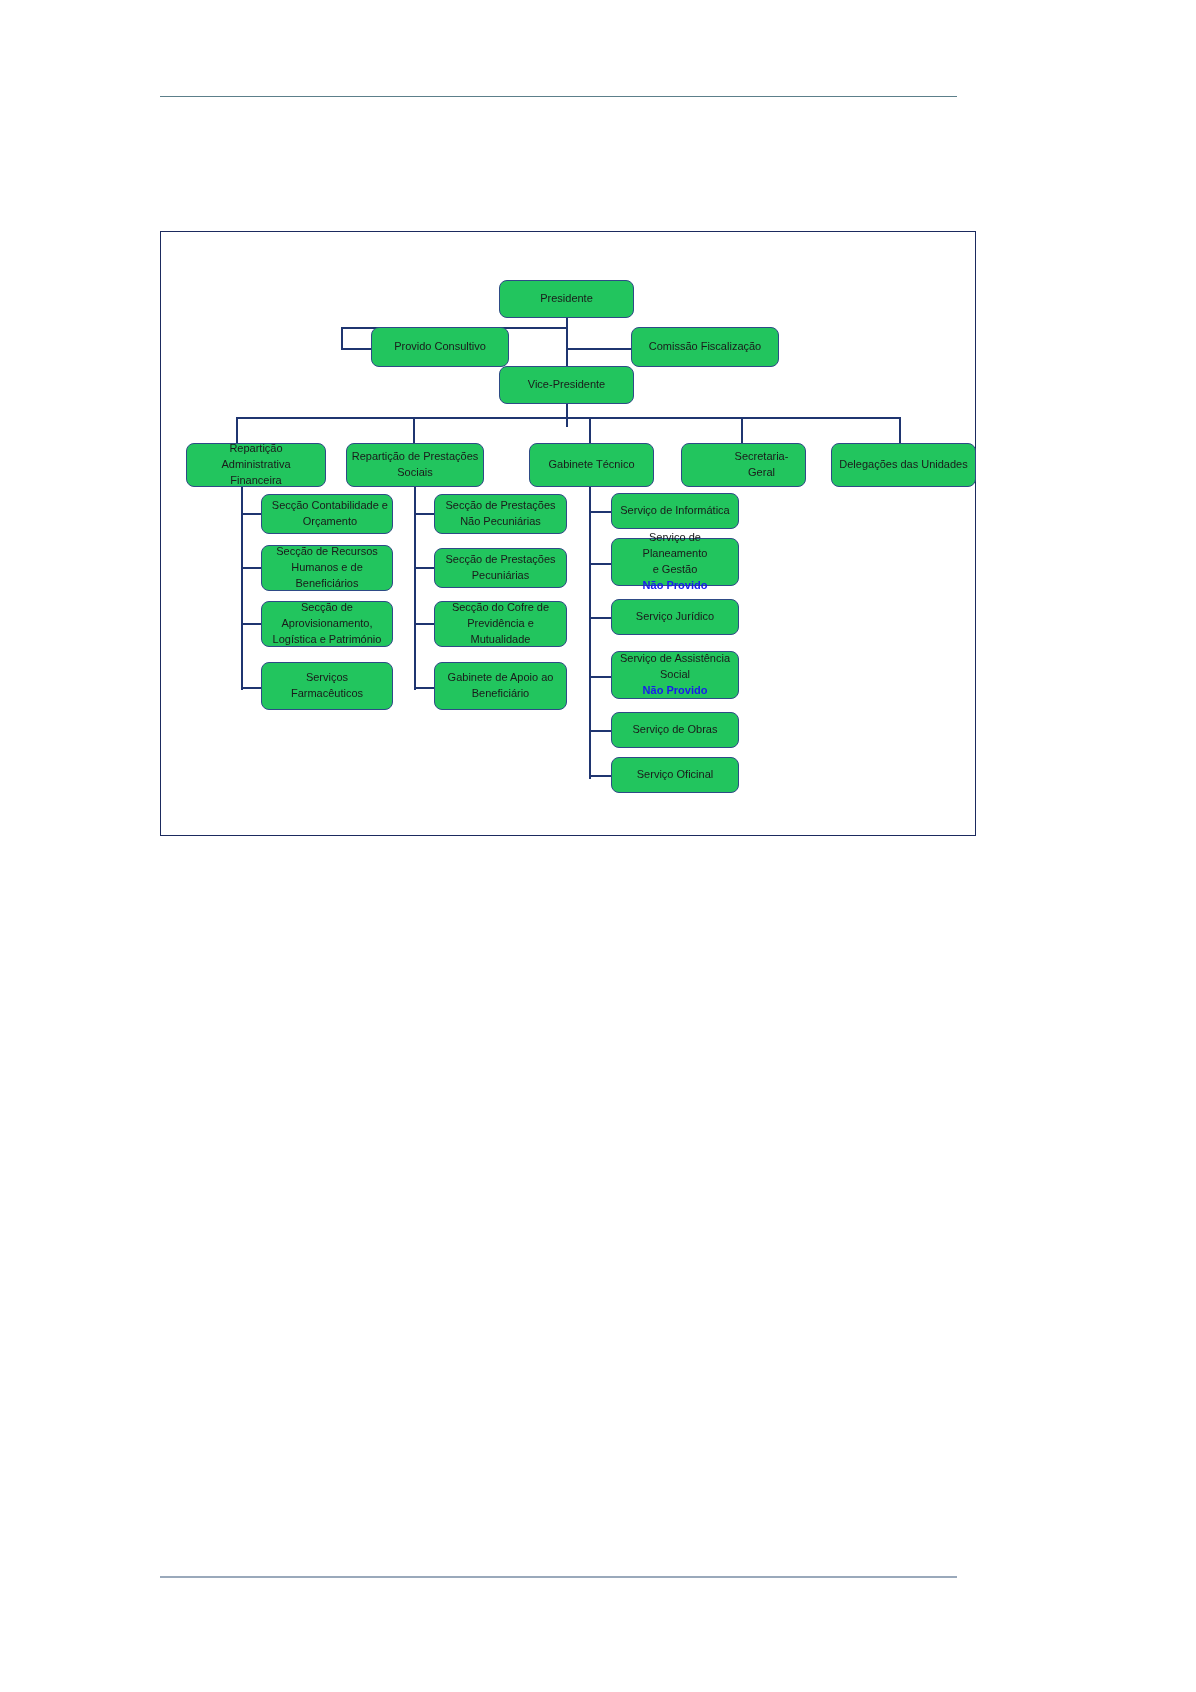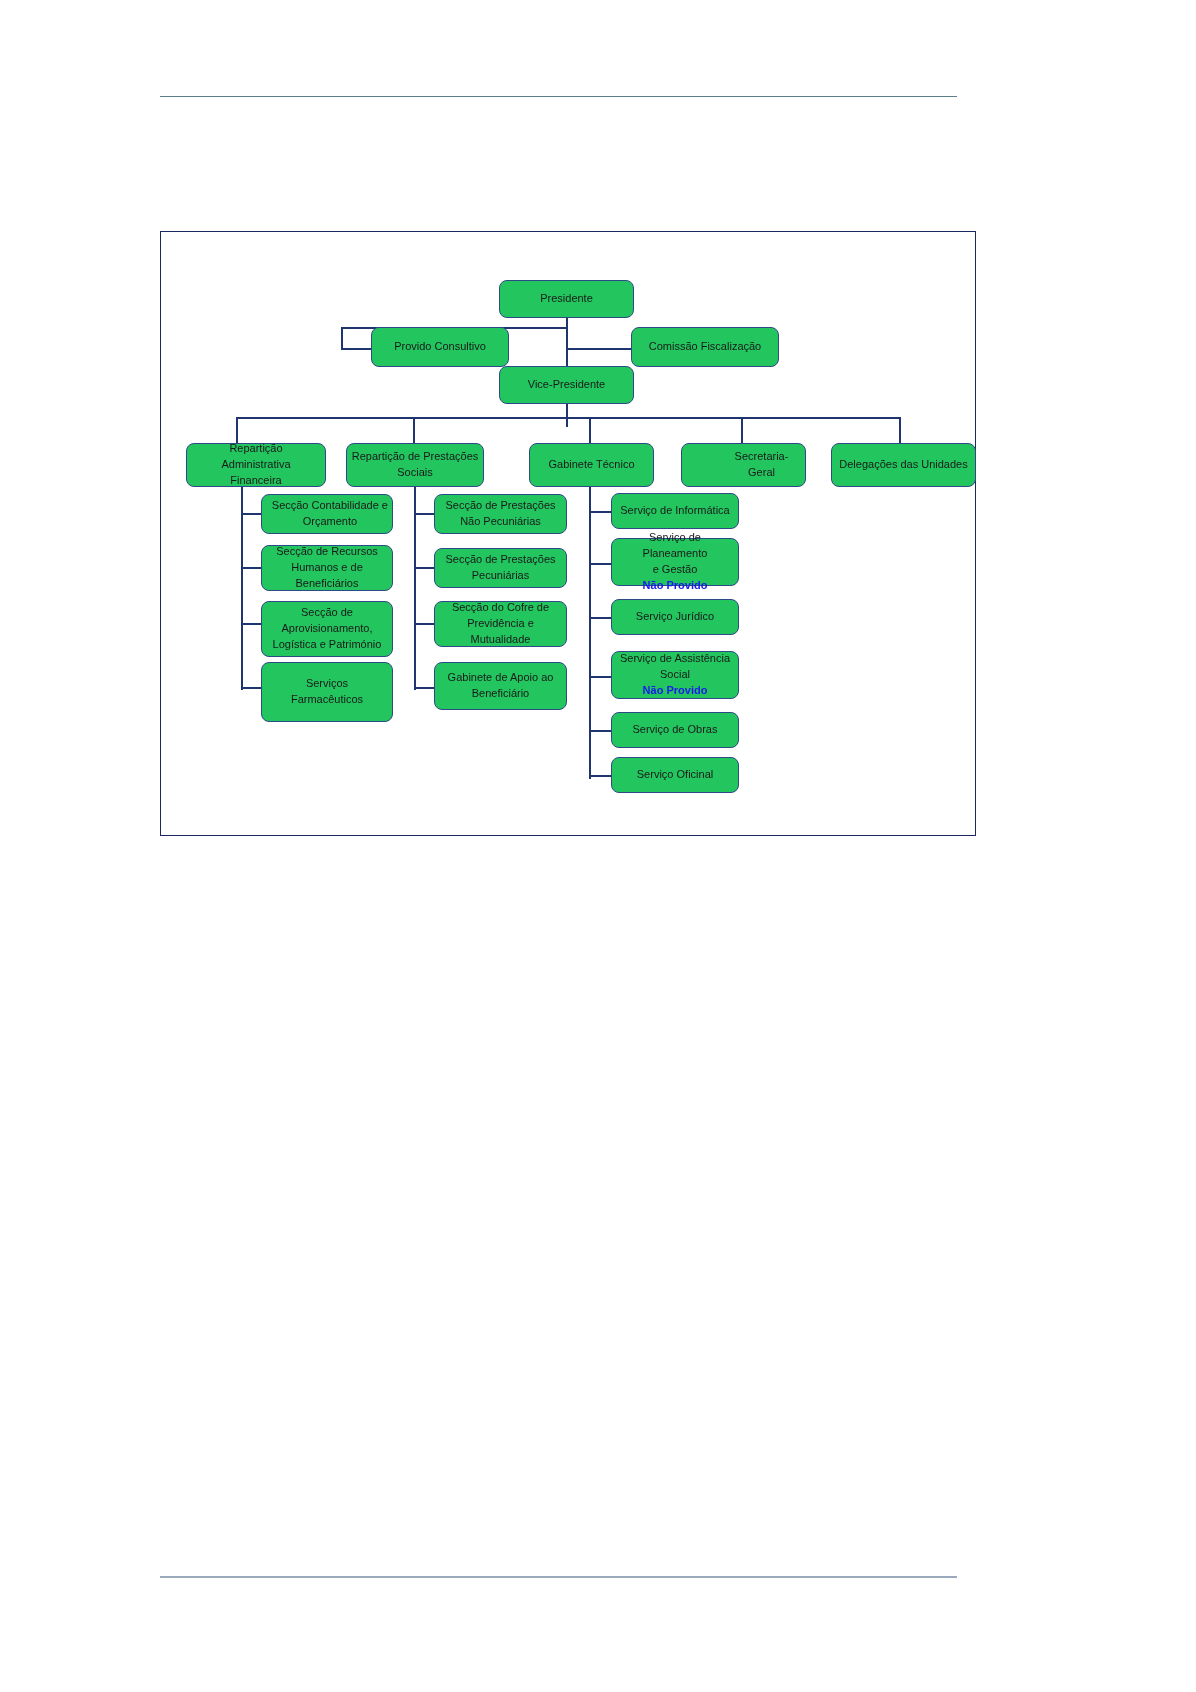--- a/index.html
+++ b/index.html
@@ -166,29 +166,29 @@
     </div>
 
     <div class="node" style="left:100px; top:313px; width:132px; height:46px;">
       <span>
         <span class="lbl">Secção de Recursos</span>
         <span class="lbl">Humanos e de</span>
         <span class="lbl">Beneficiários</span>
       </span>
     </div>
 
-    <div class="node" style="left:100px; top:369px; width:132px; height:56px;">
+    <div class="node" style="left:100px; top:369px; width:132px; height:46px;">
       <span>
         <span class="lbl">Secção de</span>
         <span class="lbl">Aprovisionamento,</span>
         <span class="lbl">Logística e Património</span>
       </span>
     </div>
 
-    <div class="node" style="left:100px; top:430px; width:132px; height:60px;">
+    <div class="node" style="left:100px; top:430px; width:132px; height:48px;">
       <span>
         <span class="lbl">Serviços</span>
         <span class="lbl">Farmacêuticos</span>
       </span>
     </div>
 
     <div class="node" style="left:273px; top:262px; width:133px; height:40px;">
       <span>
         <span class="lbl">Secção de Prestações</span>
         <span class="lbl">Não Pecuniárias</span>

